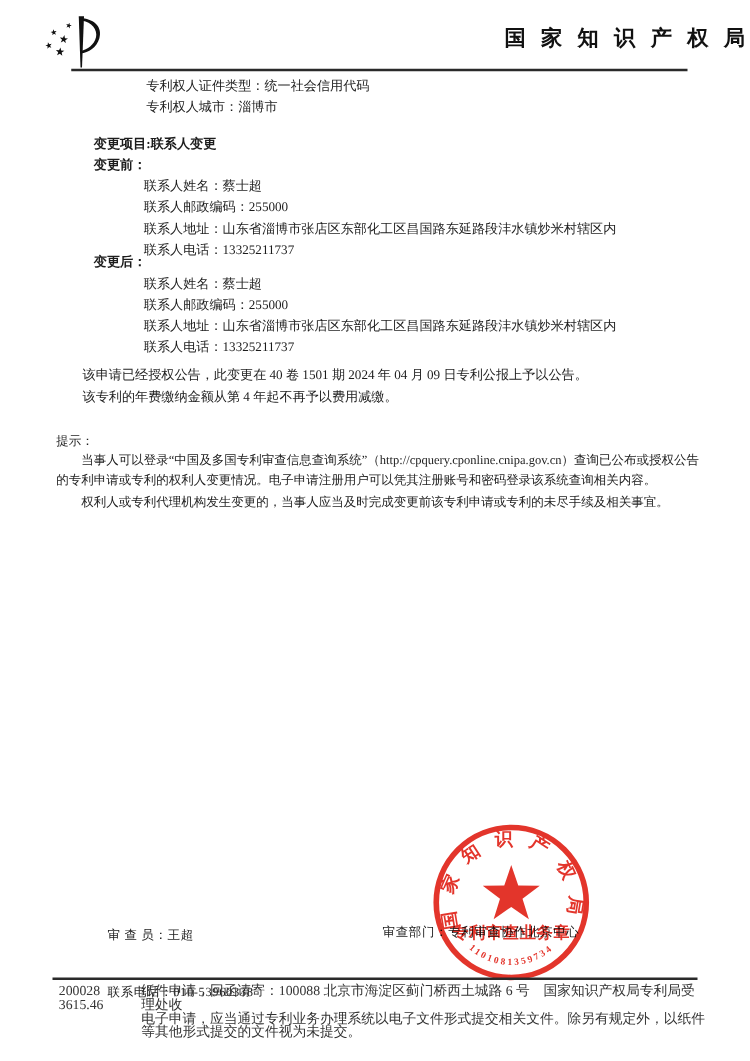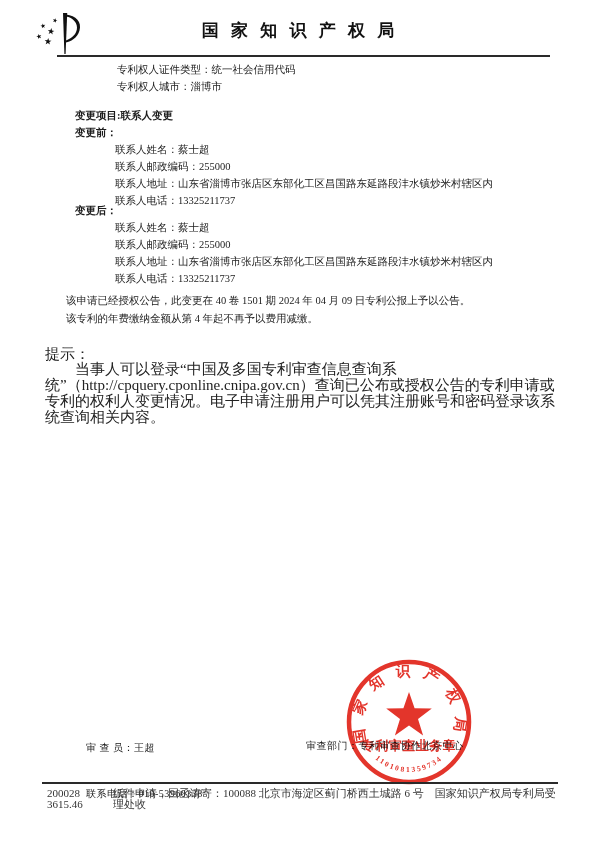--- a/index.html
+++ b/index.html
@@ -6,28 +6,28 @@
   .page {
     position:relative; width:600px; height:849px; margin:0 auto;
     background:#ffffff; overflow:hidden;
     font-family:"Liberation Serif","DejaVu Serif",serif;
     color:#1c1c1c;
   }
   .abs { position:absolute; }
   .b { font-weight:bold; }
   .body-text { font-size:10.5px; line-height:17px; white-space:nowrap; }
   .title {
-    position:absolute; left:0; top:19px; width:600px; text-align:center;
+    position:absolute; left:0; top:19px; width:600px; text-align:right;
     font-size:17px; font-weight:bold; letter-spacing:4px; color:#111;
   }
   .header-rule { position:absolute; left:57px; top:55px; width:493px; height:1.6px; background:#2a2a2a; }
   .detail-line { line-height:17px; }
   .notes { font-size:10.5px; line-height:17.5px; white-space:nowrap; }
   .indent { text-indent:2em; }
-  .tips-text { font-size:15px; line-height:16px; color:#222; }
+  .tips-text { font-size:10px; line-height:16px; color:#222; }
   .tips-p { width:517px; text-indent:2em; white-space:normal; }
   .sig-text { font-size:10px; white-space:nowrap; letter-spacing:0.5px; }
   .footer-rule { position:absolute; left:42px; top:782px; width:516px; height:2px; background:#2a2a2a; }
   .footer-text { font-size:11px; line-height:11px; color:#333; }
   .seal-svg { position:absolute; left:344px; top:657px; width:130px; height:130px; mix-blend-mode:multiply; opacity:0.93; }
   .logo-svg { position:absolute; left:32px; top:6px; width:52px; height:52px; }
 </style>
 </head>
 <body>
 
@@ -73,20 +73,21 @@
     <div class="detail-line"><span>联系人电话：</span><span>13325211737</span></div>
   </div>
 
   <div class="abs notes" style="left:45px; top:292px;">
     <div class="indent">该申请已经授权公告，此变更在 40 卷 1501 期 2024 年 04 月 09 日专利公报上予以公告。</div>
     <div class="indent">该专利的年费缴纳金额从第 4 年起不再予以费用减缴。</div>
   </div>
 
   <div class="abs tips-text" style="left:45px; top:346px;">提示：</div>
   <div class="abs tips-text tips-p" style="left:45px; top:361px;">当事人可以登录“中国及多国专利审查信息查询系统”（http://cpquery.cponline.cnipa.gov.cn）查询已公布或授权公告的专利申请或专利的权利人变更情况。电子申请注册用户可以凭其注册账号和密码登录该系统查询相关内容。</div>
+  <div class="abs tips-text tips-p" style="left:45px; top:395px;">权利人或专利代理机构发生变更的，当事人应当及时完成变更前该专利申请或专利的未尽手续及相关事宜。</div>
 
   <div class="abs sig-text" style="left:86px; top:741px;"><span>审 查 员：</span><span>王超</span></div>
   <div class="abs sig-text" style="left:86px; top:758px;margin-top:29px;"><span>联系电话：</span><span>010-53960338</span></div>
   <div class="abs sig-text" style="left:306px; top:739px;"><span>审查部门：</span><span>专利审查协作北京中心</span></div>
 
   <svg class="seal-svg" viewBox="0 0 130 130" aria-hidden="true">
     <defs>
       <path id="seal-arc-top" d="M 23.3,84.4 A 46,46 0 1 1 106.7,84.4" fill="none"></path>
       <path id="seal-arc-bottom" d="M 29.6,100.4 A 50,50 0 0 0 100.4,100.4" fill="none"></path>
     </defs>
@@ -101,15 +102,16 @@
     </text>
   </svg>
 
   <div class="footer-rule"></div>
   <div class="abs footer-text" style="left:47px; top:788px;">
     <div>200028</div>
     <div>3615.46</div>
   </div>
   <div class="abs footer-text" style="left:113px; top:788px; width:452px;">
     <div>纸件申请，回函请寄：100088 北京市海淀区蓟门桥西土城路 6 号　国家知识产权局专利局受理处收</div>
+    <div>电子申请，应当通过专利业务办理系统以电子文件形式提交相关文件。除另有规定外，以纸件等其他形式提交的文件视为未提交。</div>
   </div>
 
 </div>
 
 </body></html>

